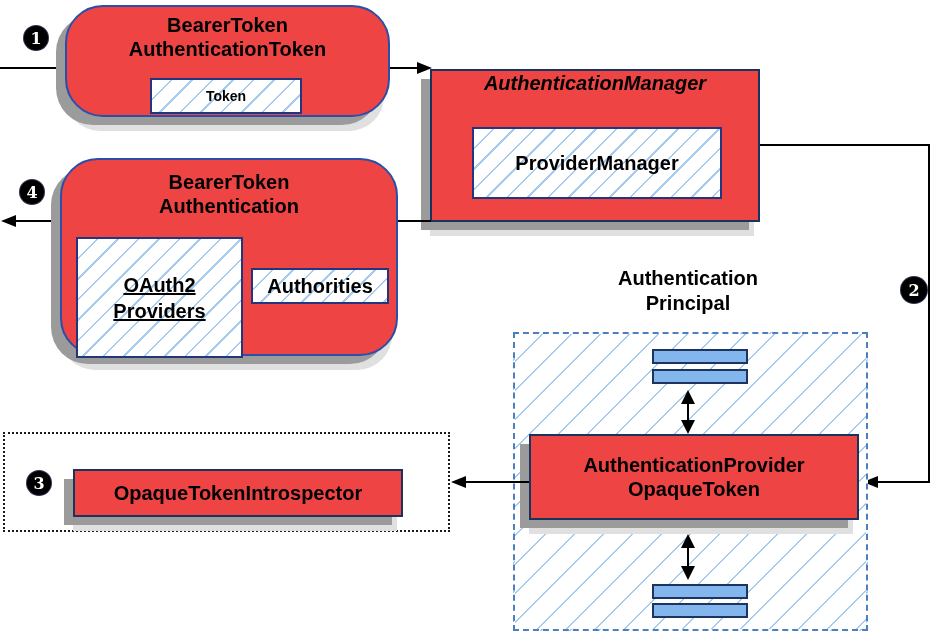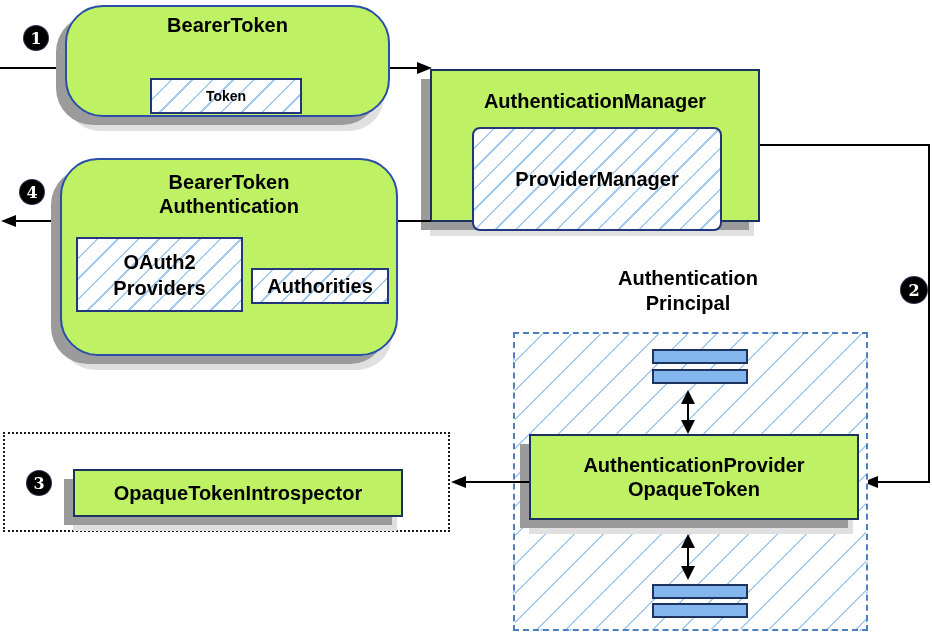--- a/index.html
+++ b/index.html
@@ -2,21 +2,21 @@
 <html><head>
 <meta charset="utf-8">
 <style>
   html,body{margin:0;padding:0;background:#fff;}
   #canvas{
     position:relative;width:932px;height:635px;background:#fff;overflow:hidden;
     font-family:"Liberation Sans",sans-serif;font-weight:bold;color:#000;
   }
   
   .node{
-    position:absolute;background:#bef264;box-sizing:border-box;
+    position:absolute;background:#ef4444;box-sizing:border-box;
     box-shadow:-10px 9px 0 -1px #9b9b9b,-3px 17px 0 -3px #e0e0e0;
   }
   .rect{border:2px solid #17335e;}
   .round{border:2px solid #2b4fa8;border-radius:38px;}
   .inner{
     position:absolute;background:#fff;border:2px solid #22357d;box-sizing:border-box;
     background-image:repeating-linear-gradient(135deg,rgba(0,0,0,0) 0 13px,#a6cbf1 13px 14.5px);
     display:flex;align-items:center;justify-content:center;flex-direction:column;
     text-align:center;
   }
@@ -56,52 +56,53 @@
 <div id="canvas">
 
   <div class="hline" style="left:0;top:67px;width:65px;"></div>
   <div class="badge" style="left:24px;top:26px;">
       <span>1</span>
     </div>
 
   <div class="node round" style="left:65px;top:5px;width:325px;height:112px;">
     <div class="title" style="padding-top:6px;">
       <div>BearerToken</div>
+      <div>AuthenticationToken</div>
     </div>
     <div class="inner" style="left:83px;top:71px;width:152px;height:36px;font-size:14px;">
       <span>Token</span>
     </div>
   </div>
 
   <div class="hline" style="left:390px;top:67px;width:28px;"></div>
   <div class="arr-right" style="left:417px;top:62px;"></div>
 
   <div class="node rect" style="left:430px;top:69px;width:330px;height:153px;">
-    <div class="title" style="padding-top:18px;">
+    <div class="title" style="font-style:italic;">
       <div>AuthenticationManager</div>
     </div>
-    <div class="inner" style="left:40px;top:56px;width:250px;height:104px;font-size:20px;border-radius:8px;">
+    <div class="inner" style="left:40px;top:56px;width:250px;height:72px;font-size:20px;">
       <span>ProviderManager</span>
     </div>
   </div>
 
   <div class="hline" style="left:398px;top:220px;width:33px;"></div>
 
   <div class="hline" style="left:14px;top:220px;width:46px;"></div>
   <div class="arr-left" style="left:1px;top:215px;"></div>
   <div class="badge" style="left:20px;top:180px;">
       <span>4</span>
     </div>
 
   <div class="node round" style="left:60px;top:158px;width:338px;height:198px;">
     <div class="title" style="padding-top:10px;">
       <div>BearerToken</div>
       <div>Authentication</div>
     </div>
-    <div class="inner" style="left:14px;top:77px;width:167px;height:75px;font-size:20px;line-height:26px;">
+    <div class="inner" style="left:14px;top:77px;width:167px;height:121px;font-size:20px;line-height:26px;text-decoration:underline;">
       <div>OAuth2</div>
       <div>Providers</div>
     </div>
     <div class="inner" style="left:189px;top:108px;width:138px;height:36px;font-size:20px;">
       <span>Authorities</span>
     </div>
   </div>
 
   <div class="hline" style="left:760px;top:144px;width:170px;"></div>
   <div class="vline" style="left:928px;top:144px;height:339px;"></div>

